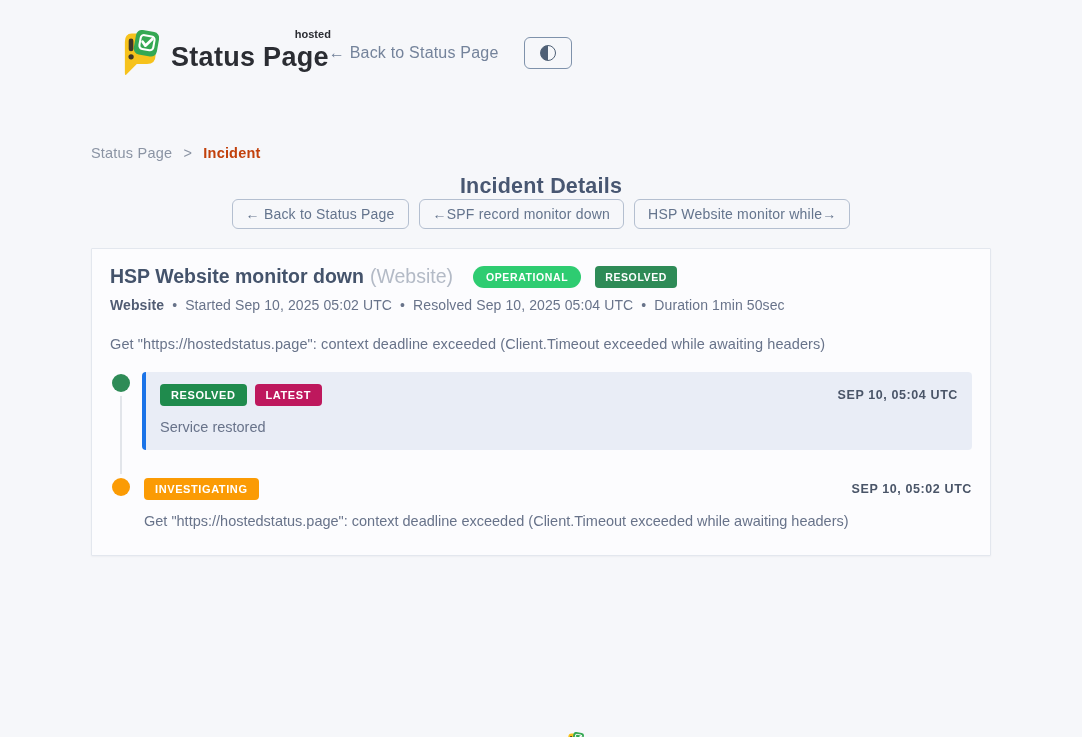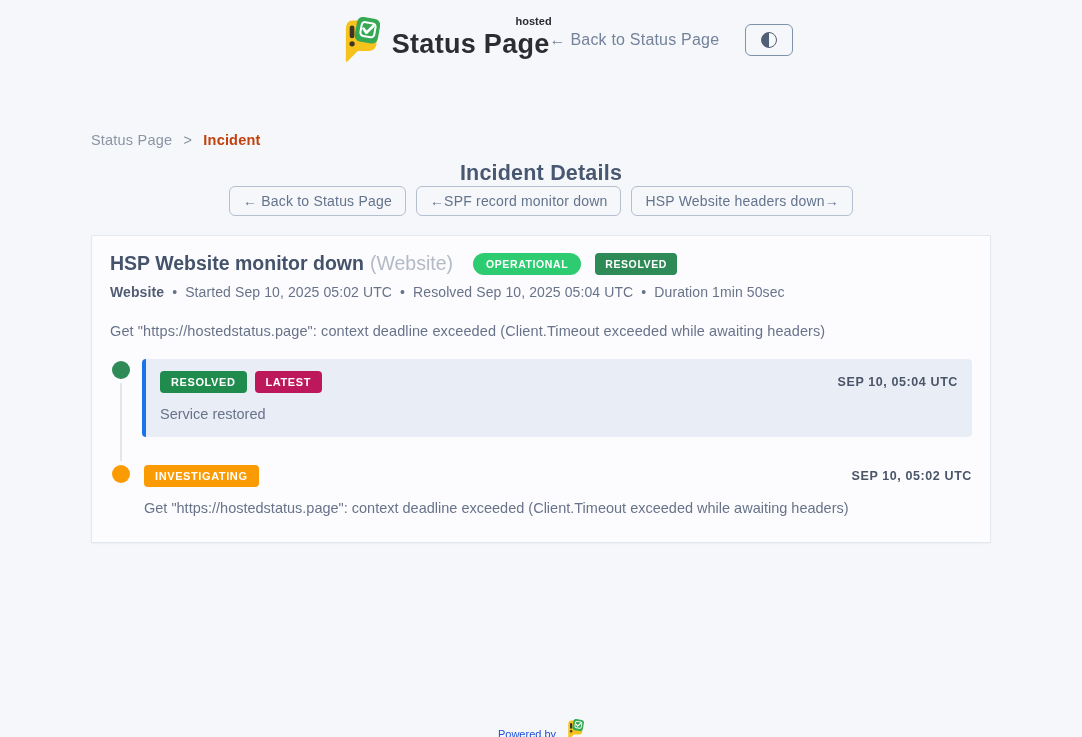--- a/index.html
+++ b/index.html
@@ -5,22 +5,22 @@
   * { margin:0; padding:0; box-sizing:border-box; }
   html,body { width:1082px; min-height:737px; }
   body {
     background:#f6f7fa;
     font-family:"Liberation Sans", sans-serif;
     color:#44536b;
     position:relative;
   }
   
   .header {
-    display:flex; justify-content:center; align-items:center;
-    padding:16px 68px 12px 118px; height:76px;
+    display:flex; justify-content:flex-start; align-items:center;
+    padding:16px 68px 12px 118px; height:76px;margin-top:13px;
   }
   .logo { display:flex; align-items:center; gap:12px; cursor:pointer; }
   .logo-text { position:relative; padding-top:8px; }
   .brand {
     font-size:27px; font-weight:700; color:#2b2d33; letter-spacing:.3px;
   }
   .hosted {
     position:absolute; top:-6px; right:-2px; font-size:11px; font-weight:600; color:#2b2d33;
   }
   .header-right { display:flex; align-items:center; gap:26px; }
@@ -141,21 +141,21 @@
     <span class="root">Status Page</span>
     <span class="sep">&gt;</span>
     <span class="current">Incident</span>
   </nav>
 
   <div class="title-row">
     <h1 class="page-title">Incident Details</h1>
     <div class="nav-btns">
       <button class="btn-outline">← Back to Status Page</button>
       <button class="btn-outline">←SPF record monitor down</button>
-      <button class="btn-outline">HSP Website headers down→</button>
+      <button class="btn-outline">HSP Website monitor while→</button>
     </div>
   </div>
 
   <section class="card">
     <div class="card-title-row">
       <span class="incident-title">HSP Website monitor down</span>
       <span class="incident-component">(Website)</span>
       <span class="badge-operational" style="background-color: rgb(46, 204, 113);">OPERATIONAL</span>
       <span class="badge-resolved-hdr" style="background-color: rgb(46, 139, 87);">RESOLVED</span>
     </div>

